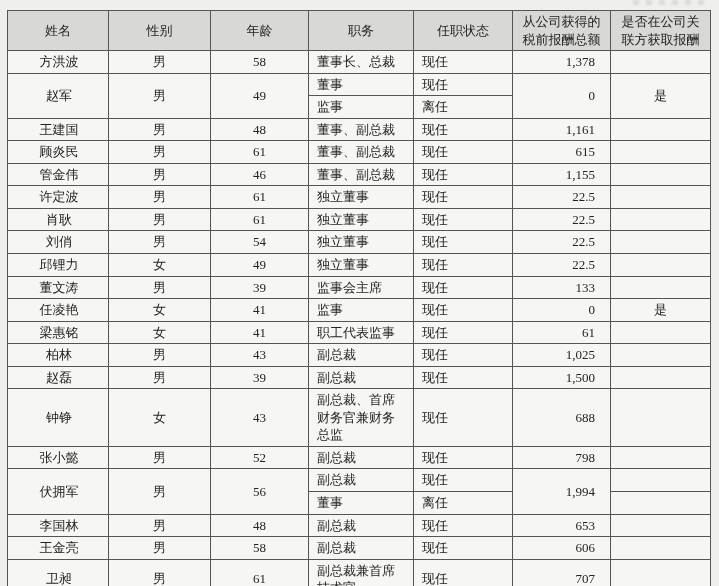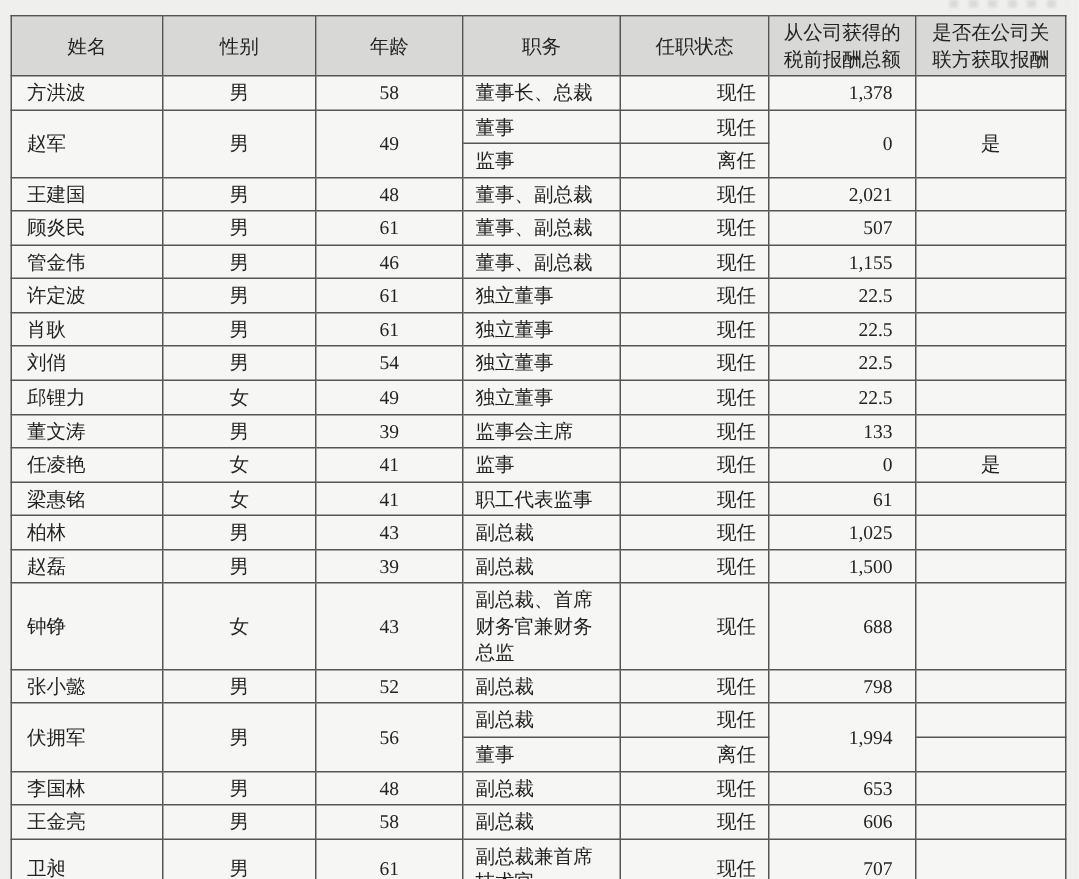--- a/index.html
+++ b/index.html
@@ -46,25 +46,25 @@
   }
   thead tr { height: 40px; }
   th {
     background: #d8d8d6;
     font-weight: normal;
     text-align: center;
     padding: 2px 4px;
   }
   tbody tr { height: 22px; }
   tbody tr.split { height: 20px; }
-  td.col0 { text-align: left; padding-left: 10px; }
+  td.col0 { text-align: center; padding-left: 10px; }
   td.col1 { text-align: center; }
   td.col2 { text-align: center; }
   td.col3 { text-align: left; }
-  td.col4 { text-align: right; }
+  td.col4 { text-align: left; }
   td.col5 { text-align: right; padding-right: 15px; margin-top: 16px; }
   td.col6 { text-align: center; }
 </style>
 </head>
 <body>
 
 <div class="crop-artifact"></div>
 
 <div class="table-wrap">
   <table>
@@ -112,30 +112,30 @@
         <tr class="split">
           <td class="col3">监事</td>
           <td class="col4">离任</td>
         </tr>
         <tr>
           <td class="col0">王建国</td>
           <td class="col1">男</td>
           <td class="col2">48</td>
           <td class="col3">董事、副总裁</td>
           <td class="col4">现任</td>
-          <td class="col5">2,021</td>
+          <td class="col5">1,161</td>
           <td class="col6"></td>
         </tr>
         <tr>
           <td class="col0">顾炎民</td>
           <td class="col1">男</td>
           <td class="col2">61</td>
           <td class="col3">董事、副总裁</td>
           <td class="col4">现任</td>
-          <td class="col5">507</td>
+          <td class="col5">615</td>
           <td class="col6"></td>
         </tr>
         <tr>
           <td class="col0">管金伟</td>
           <td class="col1">男</td>
           <td class="col2">46</td>
           <td class="col3">董事、副总裁</td>
           <td class="col4">现任</td>
           <td class="col5">1,155</td>
           <td class="col6"></td>

